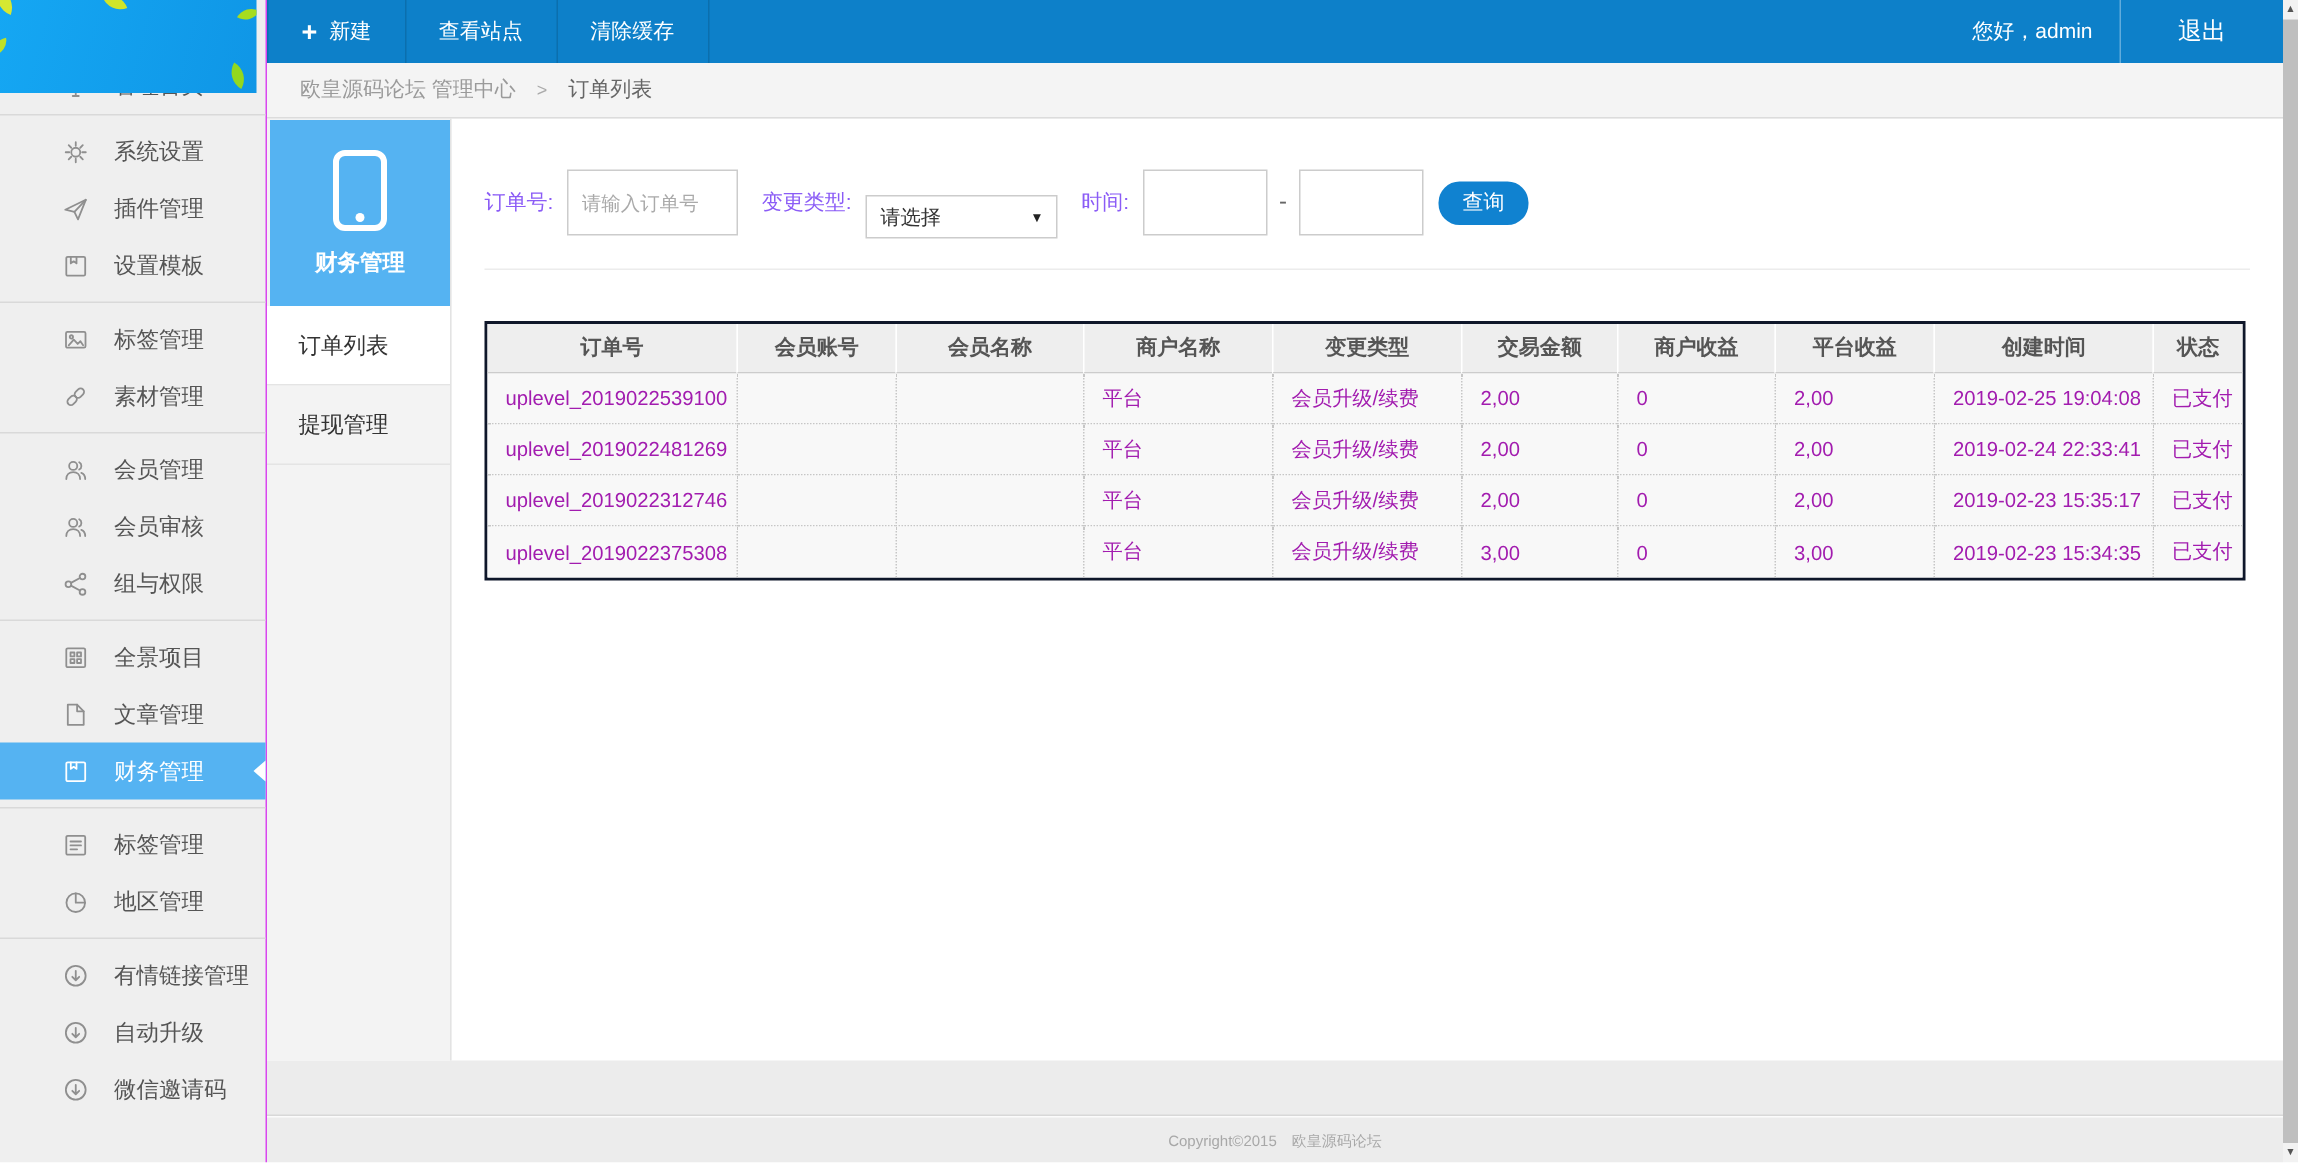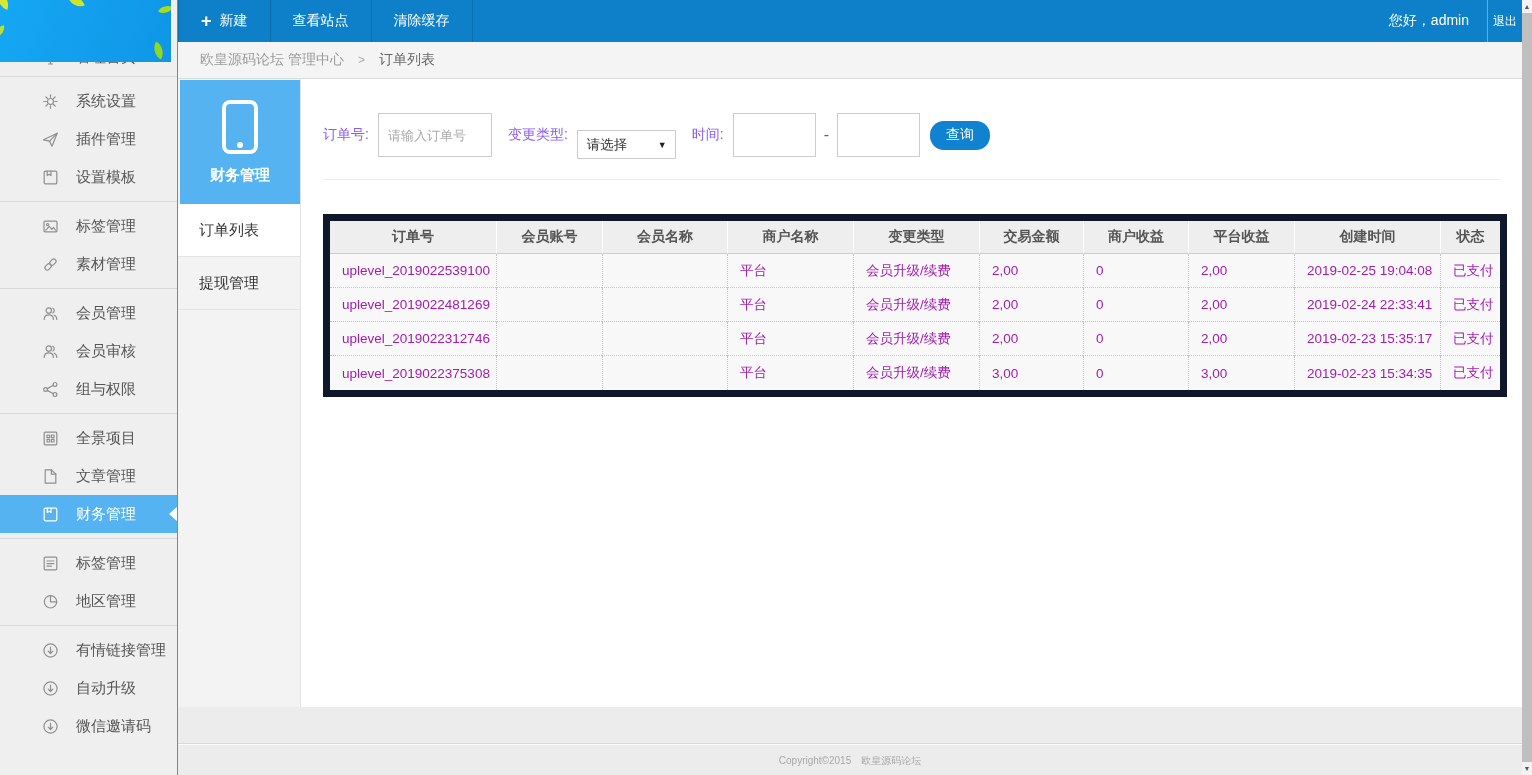--- a/index.html
+++ b/index.html
@@ -10,22 +10,22 @@
   }
   
   .topbar { position:absolute; left:178px; top:0; right:10px; height:42px;
     background:#0d80c9; display:flex; align-items:stretch; color:#fff; z-index:4; }
   .tb-btn { display:flex; align-items:center; padding:0 22px; font-size:14px;
     border-right:1px solid #0b6fae; cursor:pointer; }
   .tb-btn.first { border-left:1px solid #0b6fae; }
   .plus { font-size:18px; font-weight:bold; margin-right:8px; line-height:1; }
   .tb-right { margin-left:auto; display:flex; align-items:stretch; }
   .tb-greeting { font-size:14px; padding:0 18px; display:flex; align-items:center; }
-  .tb-logout { padding:0 5px; border-left:1px solid rgba(255,255,255,.35);
-    font-size:12px; display:flex; align-items:center; cursor:pointer; }
+  .tb-logout { padding:0 38px; border-left:1px solid rgba(255,255,255,.35);
+    font-size:16px; display:flex; align-items:center; cursor:pointer; }
   
   .breadcrumb { position:absolute; left:178px; top:42px; right:10px; height:37px;
     background:#f4f4f4; border-bottom:1px solid #dcdcdc; display:flex; align-items:center;
     padding-left:22px; font-size:14px; color:#9a9a9a; z-index:4; }
   .breadcrumb .sep { margin:0 14px; font-size:12px; color:#aaa; }
   .breadcrumb .current { color:#666; }
   
   .sidebar { position:absolute; left:0; top:0; bottom:0; width:178px;
     background:#efefef; border-right:1px solid #d946ef; z-index:2; }
   .side-group { padding:5px 0; border-bottom:1px solid #d9d9d9; }
@@ -59,33 +59,33 @@
     font-size:15px; color:#333; border-bottom:1px solid #e4e4e4; cursor:pointer; }
   .sub-item.active { background:#fff; }
   
   .main { position:absolute; left:301px; top:79px; right:10px; height:628px; background:#fff; }
   .filter-row { display:flex; align-items:center; margin:32px 22px 0; }
   .f-label { font-size:14px; font-weight:normal; color:#8b5cf6; margin-right:9px; white-space:nowrap; }
   .f-input { height:44px; border:1px solid #ccc; padding:0 9px; font-size:13px;
     color:#333; width:114px; background:#fff; outline:none; }
   .f-input::placeholder { color:#aaa; }
   .gap { width:16px; }
-  .f-select { width:99px; height:29px; border:1px solid #ccc; display:flex;
+  .f-select { width:128px; height:29px; border:1px solid #ccc; display:flex;
     align-items:center; padding:0 9px; font-size:13.5px; color:#333; position:relative;
     cursor:pointer; background:#fff;margin-top:19px; }
   .f-select .arrow { position:absolute; right:8px; font-size:9px; color:#222; }
   .time-input { width:83px; }
   .dash { margin:0 8px; color:#666; }
   .search-btn { margin-left:10px; height:29px; padding:0 16px; background:#1082d0;
     color:#fff; font-size:14px; border:none; border-radius:14px; cursor:pointer; }
   .filter-divider { margin:20px 22px 0; border-bottom:1px solid #ececec; }
   
   .table-wrap { margin:34px 22px 0; }
   table { width:1170px; border-collapse:separate; border-spacing:0; table-layout:fixed;
-    border:7px solid #0f172a; }
+    border:2px solid #0f172a; }
   th { height:33px; background:#eee; font-weight:bold; color:#555; font-size:14px;
     border-left:1px solid #fff; border-bottom:1px solid #ccc; text-align:center;
     padding:0; overflow:hidden; white-space:nowrap; }
   th.c0 { border-left:none; }
   td { height:34px; background:#f8f8f8; color:#a21caf; font-size:13.5px;
     padding:0 0 0 12px; border-left:1px dotted #c6c6c6; border-bottom:1px dotted #c6c6c6;
     overflow:hidden; white-space:nowrap; }
   td.c0 { border-left:none; }
   tr.last td { border-bottom:none; }
   

